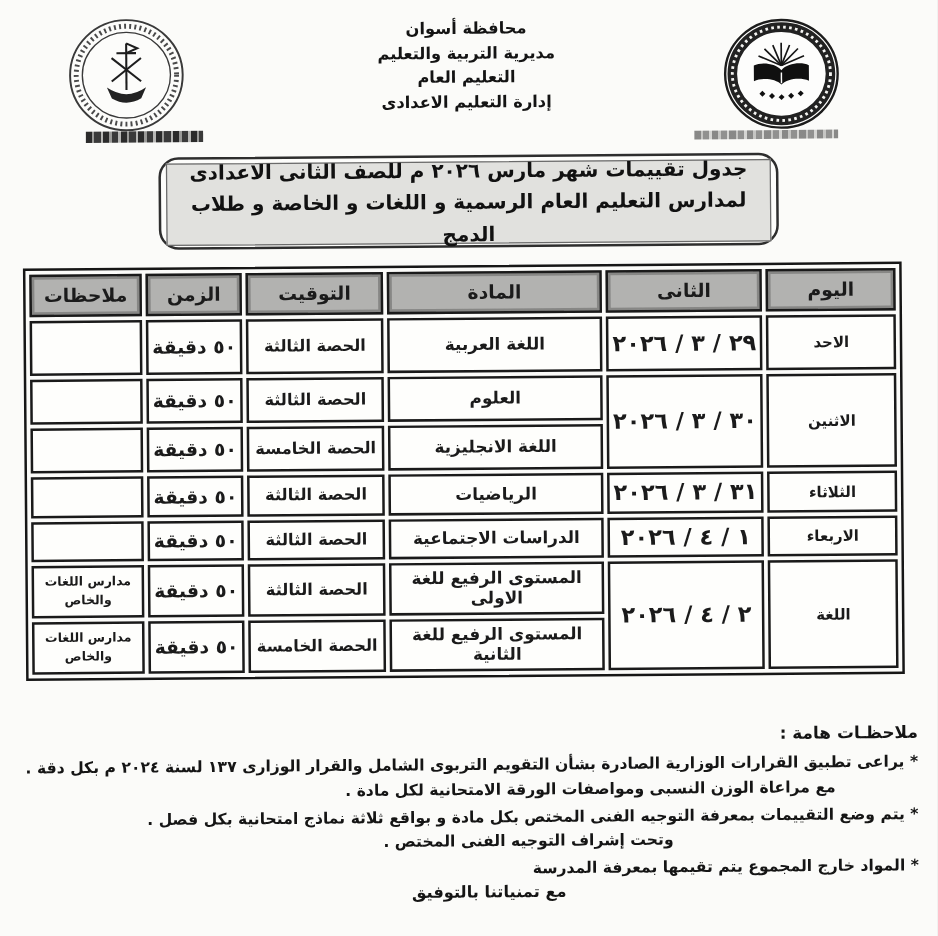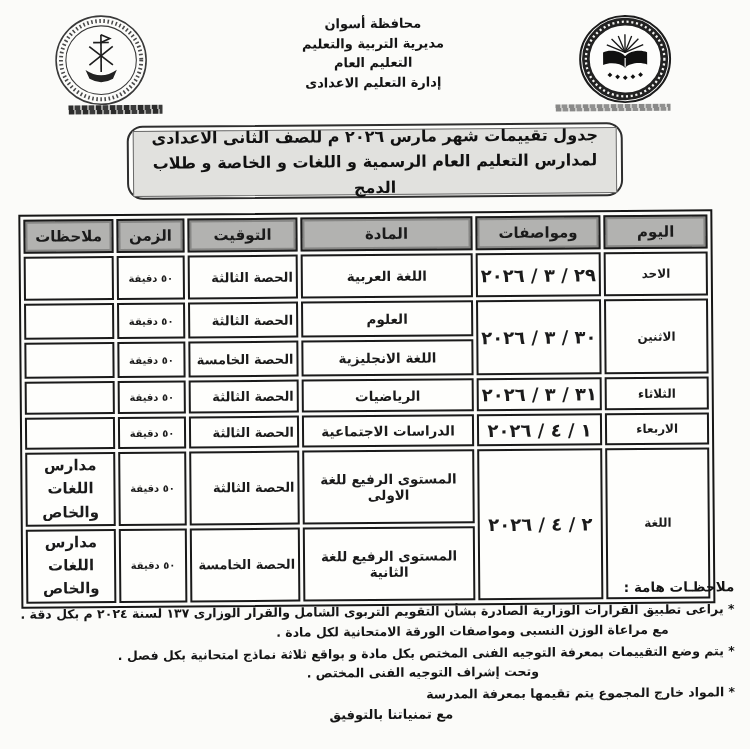--- a/index.html
+++ b/index.html
@@ -51,23 +51,23 @@
   }
   .sched th{
     background:#b2b2b0;font-size:15px;height:30px;
     box-shadow:inset 0 0 0 2px rgba(55,55,55,.35);
   }
   col.c-day{width:104px;} col.c-date{width:110px;} col.c-subj{width:172px;}
   col.c-per{width:110px;} col.c-dur{width:68px;}  col.c-note{width:90px;}
   td.day{font-size:12px;}
   td.date{font-size:18px;letter-spacing:1px;white-space:nowrap;}
   td.subj{font-size:13.5px;}
-  td.per{font-size:13px;text-align:right;}
-  td.dur{font-size:10px;direction:ltr;white-space:nowrap;}
-  td.note{font-size:15px;line-height:1.55;padding:0 6px;}
+  td.per{font-size:13px;}
+  td.dur{font-size:15px;direction:ltr;white-space:nowrap;}
+  td.note{font-size:10px;line-height:1.55;padding:0 6px;}
   tbody tr:nth-child(1){height:44px;}
   tbody tr:nth-child(2){height:36px;}
   tbody tr:nth-child(3){height:36px;}
   tbody tr:nth-child(4){height:33px;}
   tbody tr:nth-child(5){height:32px;}
   tbody tr:nth-child(6){height:42px;}
   tbody tr:nth-child(7){height:42px;}
 
   
   .notes-sec{
@@ -149,21 +149,21 @@
         <col class="c-day">
           <col class="c-date">
           <col class="c-subj">
         <col class="c-per">
           <col class="c-dur">
           <col class="c-note">
       </colgroup>
       <thead>
         <tr>
           <th>اليوم</th>
-          <th>ومواصفات</th>
+          <th>الثانى</th>
           <th>المادة</th>
           <th>التوقيت</th>
           <th>الزمن</th>
           <th>ملاحظات</th>
         </tr>
       </thead>
       <tbody>
         <tr>
           <td class="day">الاحد</td>
           <td class="date">٢٩ / ٣ / ٢٠٢٦</td>

